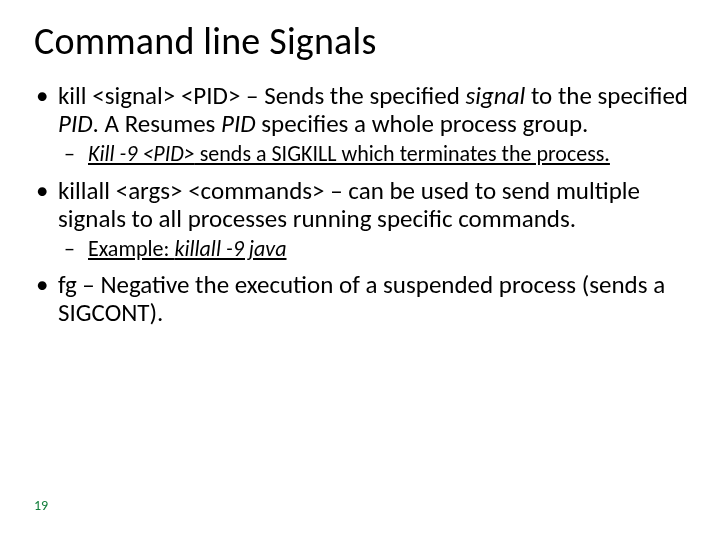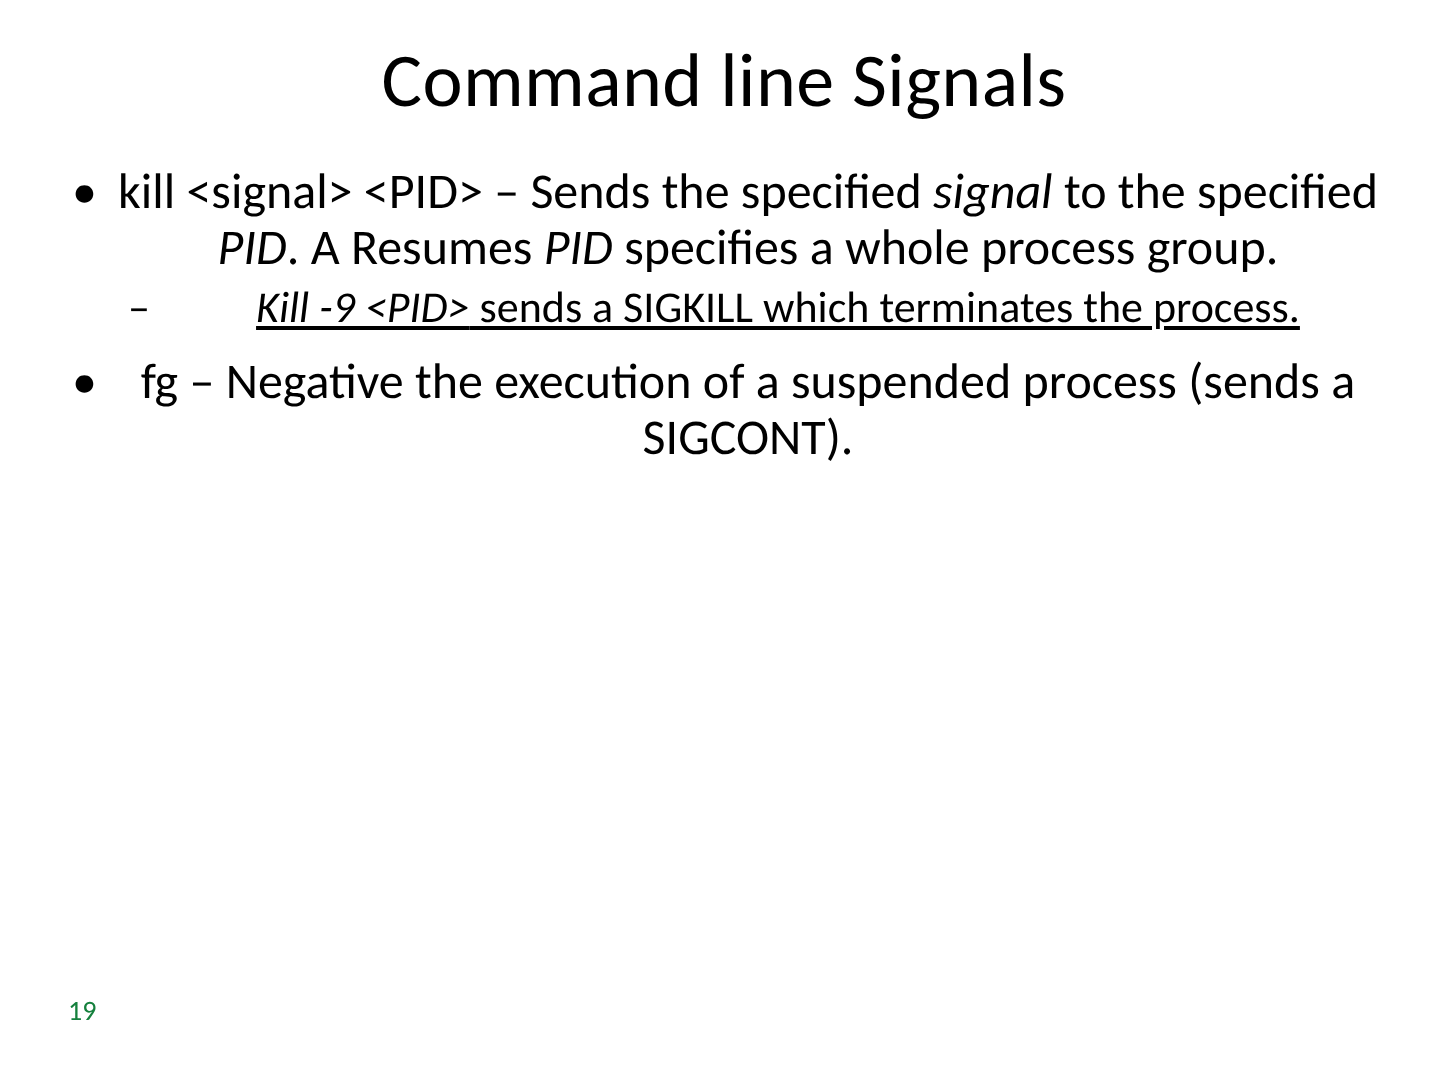--- a/index.html
+++ b/index.html
@@ -10,21 +10,20 @@
     background: #ffffff;
     font-family: Calibri, "Segoe UI", Arial, sans-serif;
     color: #000;
   }
   .slide {
     box-sizing: border-box;
     width: 720px;
     height: 540px;
     padding: 18px 30px 0 30px;
     position: relative;
-    text-align: center;
   }
   .title {
     font-size: 38px;
     font-weight: 400;
     margin: 0 0 18px 4px;
     letter-spacing: 0.2px;
   }
   ul.lvl1 {
     margin: 0;
     padding: 0 0 0 28px;
@@ -82,20 +81,28 @@
 
     <li>
       <span class="b">kill</span><span> &lt;signal&gt; &lt;PID&gt; </span><span> – </span><span>Sends the specified </span><span class="i">signal</span><span> to the specified </span><span class="i">PID</span><span>. A  Resumes </span><span class="i">PID</span><span>  specifies a whole process group.</span>
       <ul class="lvl2">
         <li>
           <span class="i">Kill -9 &lt;PID&gt;</span><span> sends a SIGKILL which terminates the process.</span>
         </li>
       </ul>
     </li>
 
+    <li>
+      <span class="b">killall</span><span> &lt;args&gt; &lt;commands&gt; – can be used to send multiple signals to all processes running specific commands.</span>
+      <ul class="lvl2">
+        <li>
+          <span>Example: </span><span class="i">killall -9 java</span>
+        </li>
+      </ul>
+    </li>
 
     <li>
       <span class="b">fg</span><span> – Negative the execution of a suspended process (sends a SIGCONT).</span>
     </li>
 
   </ul>
 
   <div class="pagenum">19</div>
 </div>
 

